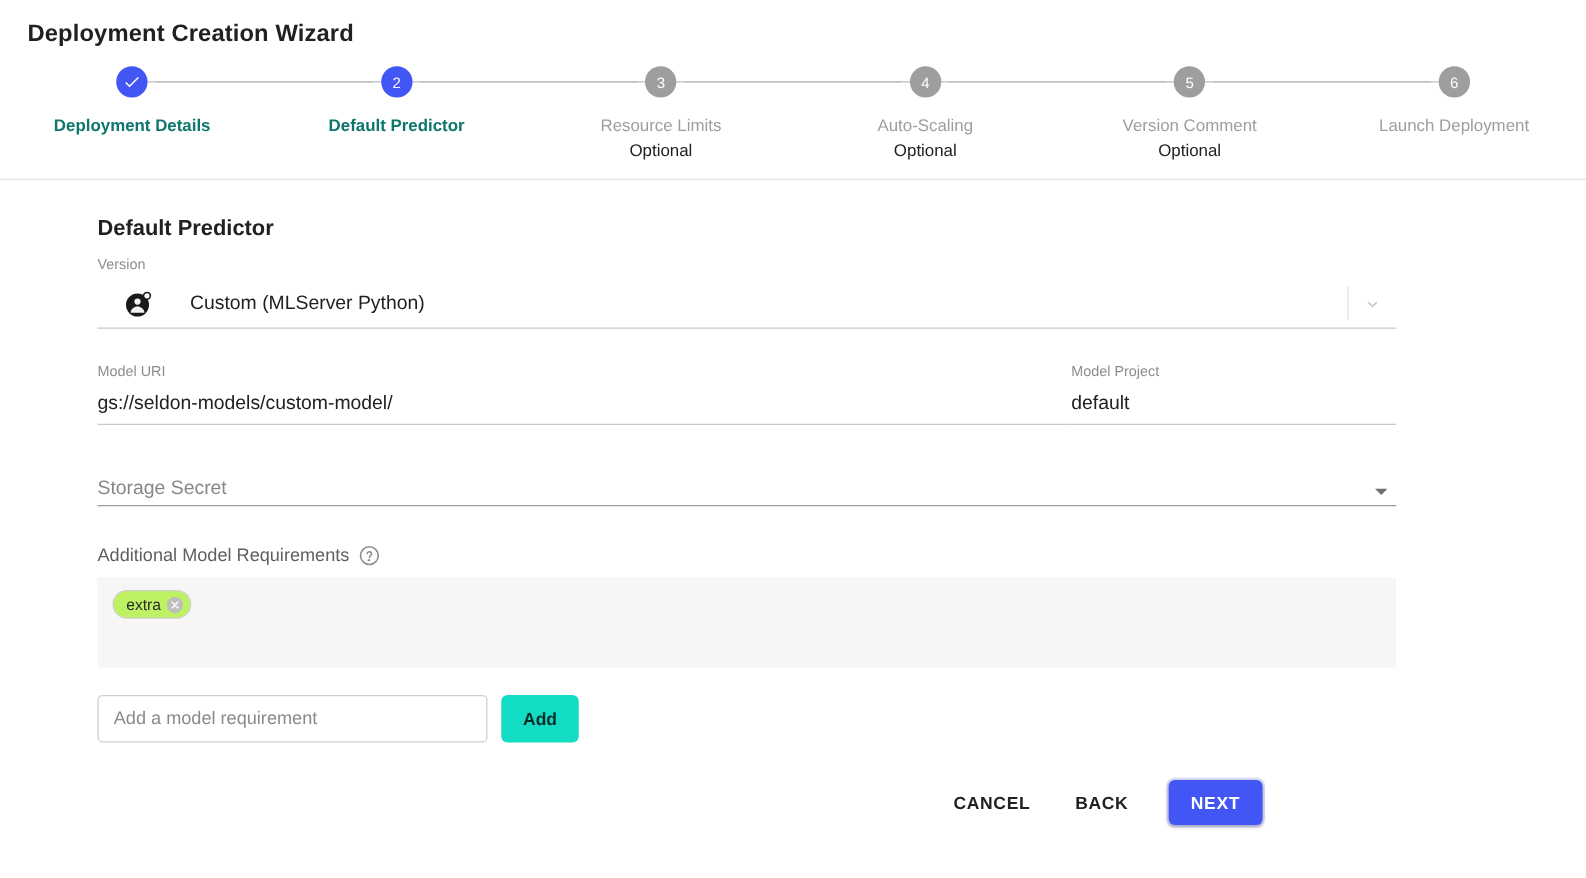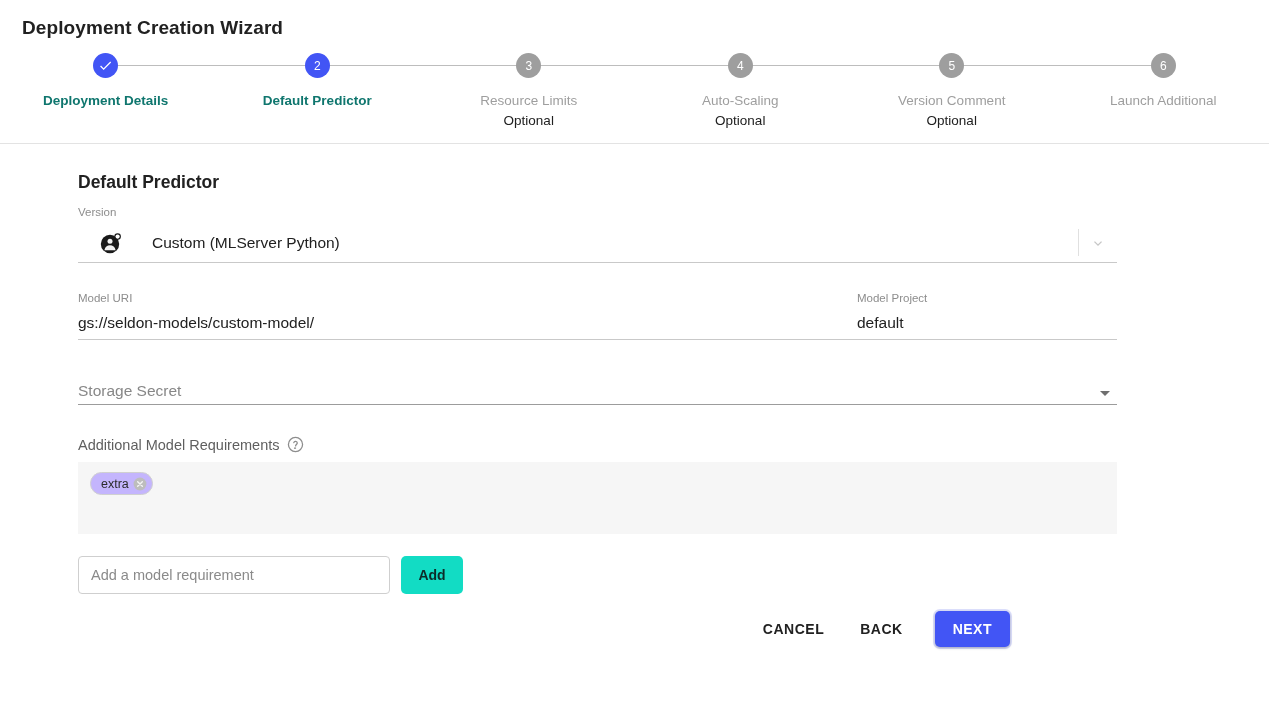--- a/index.html
+++ b/index.html
@@ -183,21 +183,21 @@
     background: #f6f6f6;
     padding: 10px 12px;
   }
   .chip {
     display: inline-flex;
     align-items: center;
     height: 23px;
     padding: 0 5px 0 10px;
     border: 1px solid #d0d0d0;
     border-radius: 12px;
-    background: #c4b5fd;
+    background: #bef264;
     gap: 4px;
   }
   .chip-text { font-size: 12.5px; color: #2b2b2b; }
   .chip-x { width: 14px; height: 14px; display: block; }
 
   .add-row {
     display: flex;
     align-items: center;
     margin-top: 22px;
     gap: 11px;
@@ -226,21 +226,21 @@
     font-size: 14px;
     font-weight: bold;
     font-family: "Liberation Sans", sans-serif;
     cursor: pointer;
   }
 
   
   .footer {
     position: absolute;
     left: 0;
-    top: 611px;
+    top: 624px;
     width: 1100px;
     display: flex;
     justify-content: flex-end;
     align-items: center;
     padding-right: 90px;
     gap: 4px;
   }
   .txt-btn {
     background: none;
     border: none;
@@ -315,21 +315,21 @@
     <div class="connector conn-left"></div>
     <div class="connector conn-right"></div>
     <div class="step-circle">5</div>
     <div class="step-label">Version Comment</div>
     <div class="step-optional">Optional</div>
   </div>
 
   <div class="step">
     <div class="connector conn-left"></div>
     <div class="step-circle">6</div>
-    <div class="step-label">Launch Additional</div>
+    <div class="step-label">Launch Deployment</div>
     <div class="step-optional"></div>
   </div>
 
 </div>
 
 <div class="divider-full"></div>
 
 <div class="form-area">
 
   <div class="section-title">Default Predictor</div>

